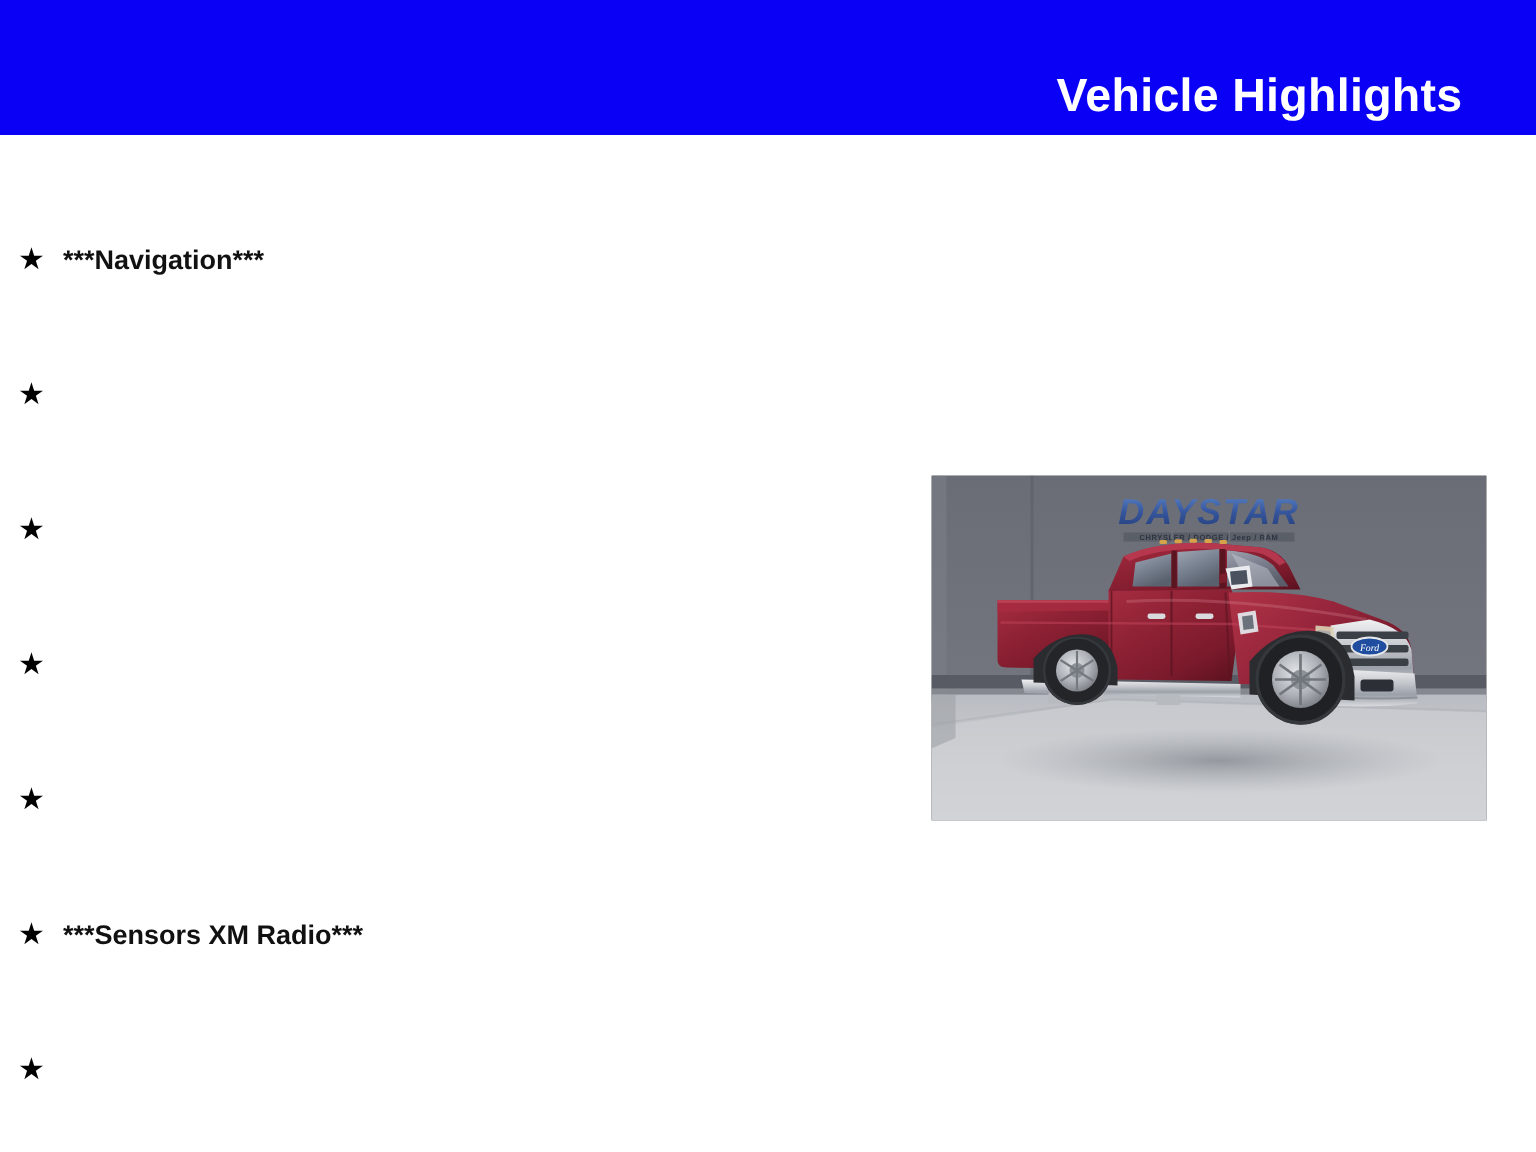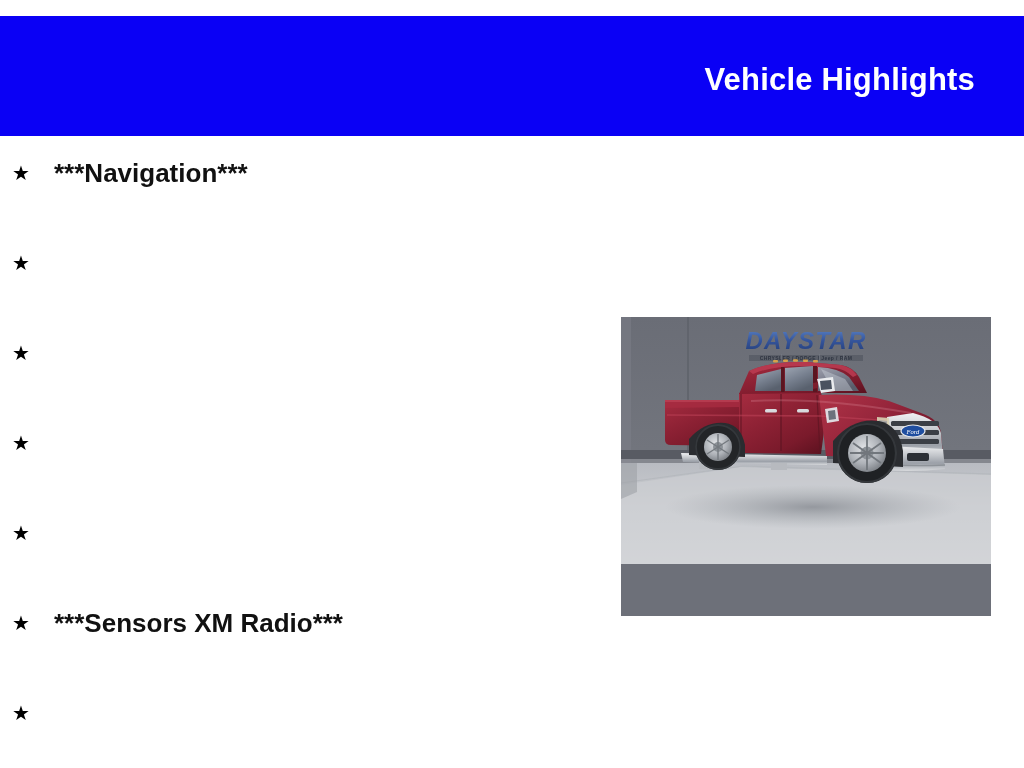--- a/index.html
+++ b/index.html
@@ -12,23 +12,23 @@
     background: #ffffff;
     font-family: "Liberation Sans", sans-serif;
     overflow: hidden;
     position: relative;
   }
 
   
   .header-bar {
     position: absolute;
     left: 0;
-    top: 16px;
+    top: 0;
     width: 1024px;
-    height: 120px;
+    height: 90px;
     background: #0A00F5;
     box-sizing: border-box;
   }
   .header-title {
     position: absolute;
     right: 49px;
     top: 46px;
     font-size: 31px;
     font-weight: bold;
     color: #ffffff;
@@ -61,35 +61,34 @@
   .star-icon {
     position: absolute;
     left: 12px;
     top: 50%;
     transform: translateY(-50%);
     font-size: 20px;
     line-height: 1;
     color: #000000;
   }
   .highlight-label {
-    font-size: 26px;
+    font-size: 18px;
     font-weight: bold;
     color: #111111;
     line-height: 1;
     white-space: nowrap;
-    margin-left: 12px;
   }
 
   
   .vehicle-photo {
     position: absolute;
     left: 621px;
     top: 317px;
     width: 370px;
-    height: 299px;
+    height: 230px;
     overflow: hidden;
     background: #6d7079;
   }
   .photo-svg {
     display: block;
     width: 370px;
     height: 247px;
   }
 </style>
 </head>

